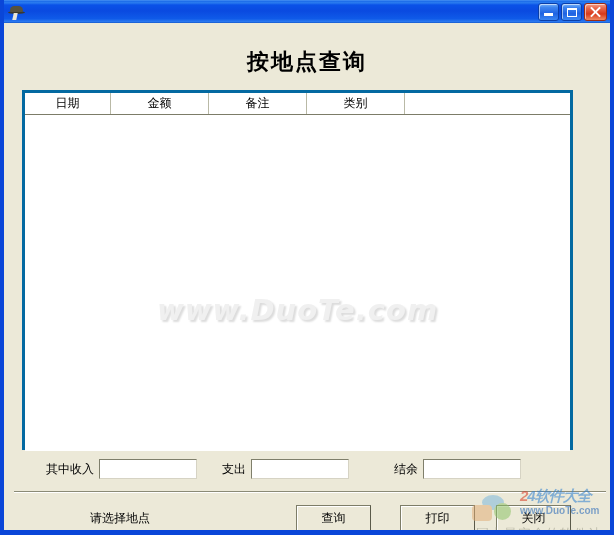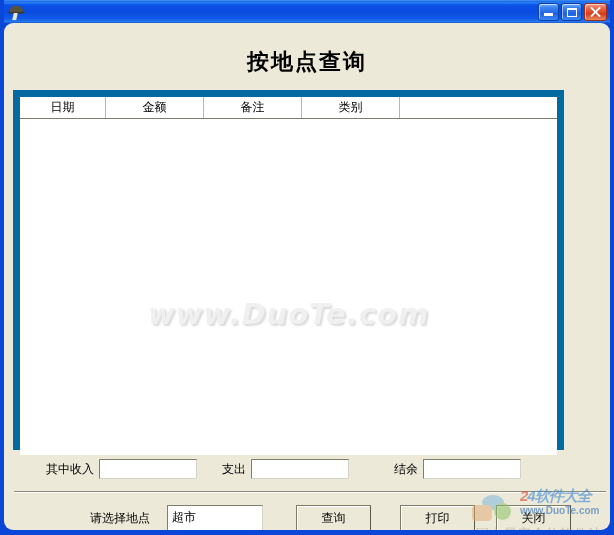--- a/index.html
+++ b/index.html
@@ -123,44 +123,43 @@
   }
   .win-btn .glyph-x1 { transform: rotate(45deg); }
   .win-btn .glyph-x2 { transform: rotate(-45deg); }
 
   
   .client {
     position: relative;
     height: 507px;
     background: #ece9d8;
     overflow: hidden;
-    border-radius: 9px;
   }
 
   .form-title {
     position: absolute;
     left: 0; top: 24px;
     width: 100%;
     text-align: center;
     font-family: "DejaVu Serif", "Liberation Serif", serif;
     font-size: 22px;
     font-weight: bold;
     color: #000000;
     letter-spacing: 2px;
   }
 
   
   .grid {
     position: absolute;
-    left: 9px;
+    left: 18px;
     top: 67px;
     width: 551px;
     height: 360px;
     background: #ffffff;
-    border: 7px solid #0369a1;
+    border: 3px solid #0369a1;
     box-sizing: border-box;
   }
   .grid-header {
     display: flex;
     height: 22px;
     border-bottom: 1px solid #7c7c68;
     box-sizing: border-box;
     background: #ffffff;
   }
   .grid-header .cell {
@@ -424,21 +423,20 @@
         <div class="sum-item sum-3">
           <span class="sum-label">结余</span>
           <span class="tb"></span>
         </div>
       </div>
 
       <div class="divider"></div>
 
       <div class="bottombar">
         <span class="sel-label">请选择地点</span>
-        <span class="combo" placeholder="">超市</span>
         <div class="btn btn-1">查询</div>
         <div class="btn btn-2">打印</div>
         <div class="btn btn-3">关闭</div>
       </div>
 
       <div class="wm-corner">
         <div class="wm-logo">
           <span class="wm-blob-a"></span>
           <span class="wm-blob-b"></span>
           <span class="wm-blob-c"></span>

